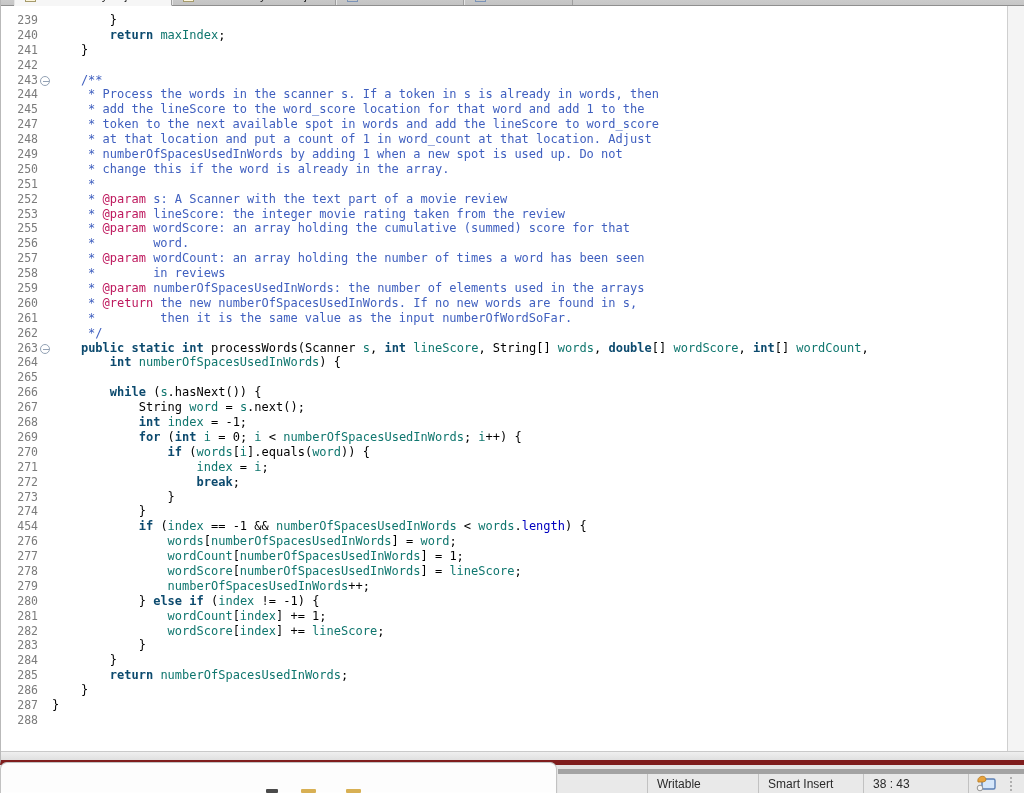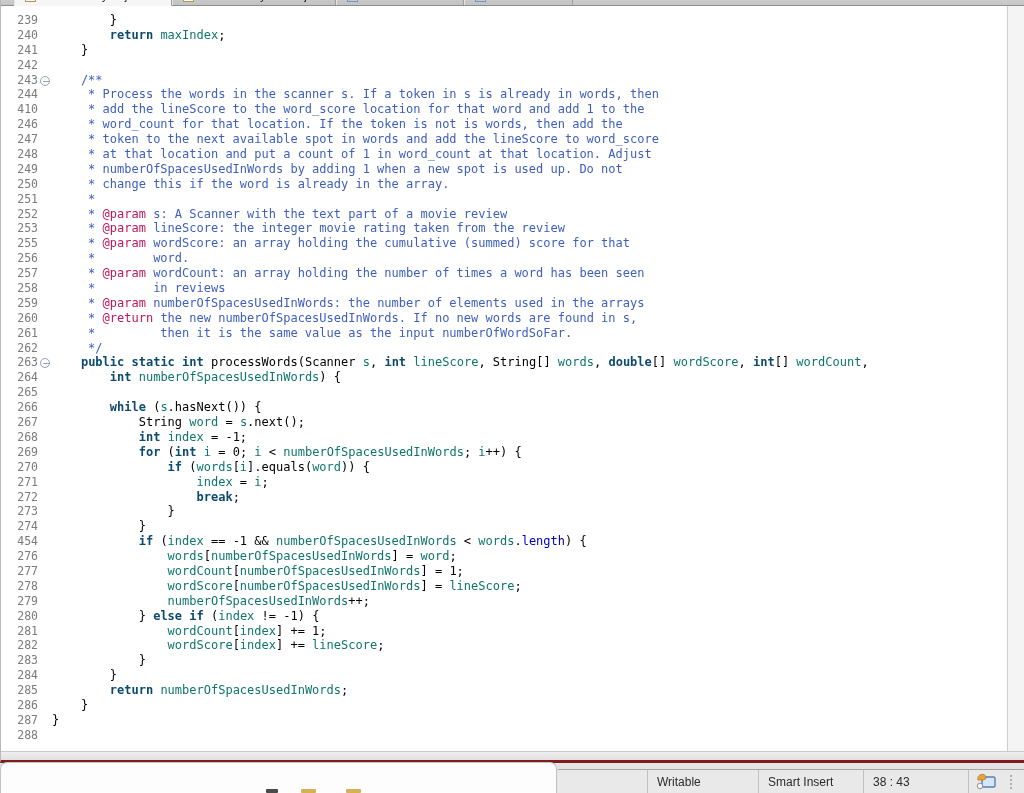--- a/index.html
+++ b/index.html
@@ -3,21 +3,21 @@
 <meta charset="utf-8">
 <style>
   html,body{margin:0;padding:0}
   body{
     width:1024px;height:793px;position:relative;overflow:hidden;
     background:#e4e4e4;font-family:"Liberation Sans",sans-serif;
   }
   
   #editor-frame{
     position:absolute;left:0;top:0;width:1023px;height:760px;
-    background:#ffffff;border-left:1px solid #b9b9b9;border-bottom:3px solid #7f1d1d;
+    background:#ffffff;border-left:1px solid #b9b9b9;border-bottom:5px solid #7f1d1d;
   }
   
   #tabbar{position:absolute;left:0;top:0;right:0;height:6px;overflow:hidden;background:#cfcfcf}
   .tabs-row{
     position:absolute;left:0;top:-14px;right:0;height:20px;
     display:flex;align-items:stretch;padding-left:13px;
     background:linear-gradient(#dadada,#c6c6c6);
     border-bottom:1px solid #8f8f8f;box-sizing:border-box;
   }
   .tab{
@@ -56,21 +56,21 @@
     background:#fdfdfd;border:1px solid #c2c2c2;border-bottom:none;
     border-radius:7px 7px 0 0;box-sizing:border-box;box-shadow:0 -1px 1px rgba(255,255,255,.6) inset;
   }
   .cut-icon{position:absolute;top:26px;height:4px;border-radius:1px}
   #cut-icon-1{left:265px;width:12px;background:#4a4a4a}
   #cut-icon-2{left:300px;width:15px;background:#d8b054}
   #cut-icon-3{left:345px;width:15px;background:#d8b054}
   
   #statusbar{
     position:absolute;left:558px;top:769px;width:466px;height:24px;
-    background:#e9e9e9;border-top:1px solid #a3a3a3;box-sizing:border-box;
+    background:#e9e9e9;border-top:5px solid #a3a3a3;box-sizing:border-box;
     display:flex;align-items:center;font-size:12px;color:#2a2a2a;
   }
   .sb-spacer{flex:none;width:89px;height:100%}
   .sb-cell{flex:none;height:100%;display:flex;align-items:center;padding-left:9px;border-left:1px solid #c2c2c2;box-sizing:border-box}
   #sb-writable{width:111px}
   #sb-insert{width:105px}
   #sb-caret{width:105px}
   .sb-iconcell{flex:none;height:100%;display:flex;align-items:center;border-left:1px solid #c2c2c2;box-sizing:border-box;width:50px;justify-content:center}
   .sb-handle{flex:none;margin-left:12px;display:flex;flex-direction:column;gap:2px}
   .sb-handle i{width:2px;height:2px;background:#9b9b9b;border-radius:50%}
@@ -132,28 +132,23 @@
             <span class="fold-circle"></span>
           </span>
           <span class="ln-code"><span class="tk-c">    /**</span></span>
         </div>
         <div class="code-line">
           <span class="ln-num">244</span>
           <span class="ln-fold"></span>
           <span class="ln-code"><span class="tk-c">     * Process the words in the scanner s. If a token in s is already in words, then</span></span>
         </div>
         <div class="code-line">
-          <span class="ln-num">410</span>
+          <span class="ln-num">245</span>
           <span class="ln-fold"></span>
           <span class="ln-code"><span class="tk-c">     * add the lineScore to the word_score location for that word and add 1 to the</span></span>
-        </div>
-        <div class="code-line">
-          <span class="ln-num">246</span>
-          <span class="ln-fold"></span>
-          <span class="ln-code"><span class="tk-c">     * word_count for that location. If the token is not is words, then add the</span></span>
         </div>
         <div class="code-line">
           <span class="ln-num">247</span>
           <span class="ln-fold"></span>
           <span class="ln-code"><span class="tk-c">     * token to the next available spot in words and add the lineScore to word_score</span></span>
         </div>
         <div class="code-line">
           <span class="ln-num">248</span>
           <span class="ln-fold"></span>
           <span class="ln-code"><span class="tk-c">     * at that location and put a count of 1 in word_count at that location. Adjust</span></span>

